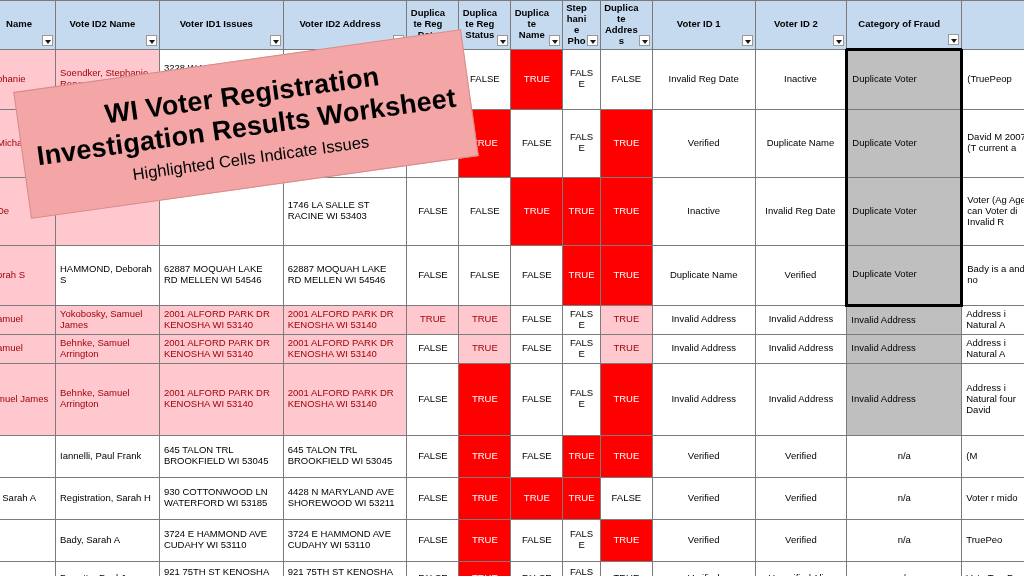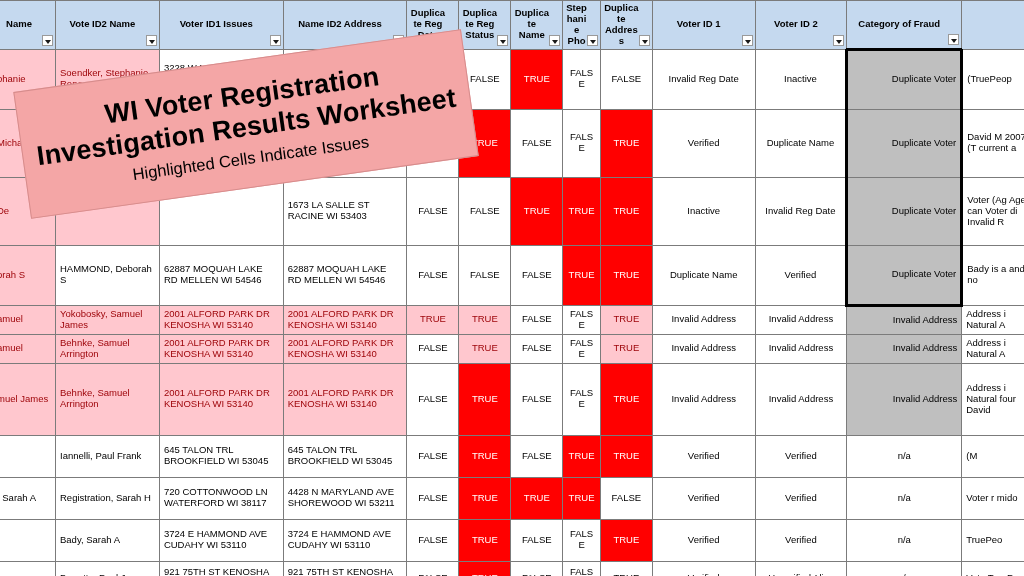--- a/index.html
+++ b/index.html
@@ -93,21 +93,21 @@
     color: #9c0006;
   }
   .txt-red {
     color: #c00000;
   }
   .row-pinktext td {
     color: #c00000;
   }
   .catbox {
     background: #bfbfbf;
-    text-align: right;
+    text-align: left;
   }
   
   .outline-top { border-top: 3px solid #000 !important; }
   .outline-bottom { border-bottom: 3px solid #000 !important; }
   .outline-left { border-left: 3px solid #000 !important; }
   .outline-right { border-right: 3px solid #000 !important; }
 
   
   #overlay {
     position: absolute;
@@ -172,21 +172,21 @@
           </th>
         <th>
             <span class="hdr-inner">Vote ID2 Name</span>
             <span class="filter-btn"></span>
           </th>
         <th>
             <span class="hdr-inner">Voter ID1 Issues</span>
             <span class="filter-btn"></span>
           </th>
         <th>
-            <span class="hdr-inner">Name ID2 Address</span>
+            <span class="hdr-inner">Voter ID2 Address</span>
             <span class="filter-btn"></span>
           </th>
         <th>
             <span class="hdr-inner">Duplicate Reg Date</span>
             <span class="filter-btn"></span>
           </th>
         <th>
             <span class="hdr-inner">Duplicate Reg Status</span>
             <span class="filter-btn"></span>
           </th>
@@ -250,21 +250,21 @@
         <td class="c"><span>Verified</span></td>
         <td class="c"><span>Duplicate Name</span></td>
         <td class="catbox outline-left outline-right"><span>Duplicate Voter</span></td>
         <td class="last-col-note"><span>David M 2007 (T current a</span></td>
       </tr>
 
       <tr style="height:68px">
         <td class="l fill-pink"><span class="val">De</span></td>
         <td class="l fill-pink"><span class="val"></span></td>
         <td class="l"><span></span></td>
-        <td class="l"><span>1673 LA SALLE ST RACINE WI 53403</span></td>
+        <td class="l"><span>1746 LA SALLE ST RACINE WI 53403</span></td>
         <td class="c"><span>FALSE</span></td>
         <td class="c"><span>FALSE</span></td>
         <td class="c fill-red"><span class="val">TRUE</span></td>
         <td class="c fill-red"><span class="val">TRUE</span></td>
         <td class="c fill-red"><span class="val">TRUE</span></td>
         <td class="c"><span>Inactive</span></td>
         <td class="c"><span>Invalid Reg Date</span></td>
         <td class="catbox outline-left outline-right"><span>Duplicate Voter</span></td>
         <td class="last-col-note txt-red"><span>Voter (Ag Age can Voter di Invalid R</span></td>
       </tr>
@@ -345,21 +345,21 @@
         <td class="c fill-red"><span class="val">TRUE</span></td>
         <td class="c"><span>Verified</span></td>
         <td class="c"><span>Verified</span></td>
         <td class="c"><span>n/a</span></td>
         <td class="last-col-note"><span>(M</span></td>
       </tr>
 
       <tr style="height:42px">
         <td class="l"><span>, Sarah A</span></td>
         <td class="l"><span>Registration, Sarah H</span></td>
-        <td class="l"><span>720 COTTONWOOD LN WATERFORD WI 38117</span></td>
+        <td class="l"><span>930 COTTONWOOD LN WATERFORD WI 53185</span></td>
         <td class="l"><span>4428 N MARYLAND AVE SHOREWOOD WI 53211</span></td>
         <td class="c"><span>FALSE</span></td>
         <td class="c fill-red"><span class="val">TRUE</span></td>
         <td class="c fill-red"><span class="val">TRUE</span></td>
         <td class="c fill-red"><span class="val">TRUE</span></td>
         <td class="c"><span>FALSE</span></td>
         <td class="c"><span>Verified</span></td>
         <td class="c"><span>Verified</span></td>
         <td class="c"><span>n/a</span></td>
         <td class="last-col-note"><span>Voter r mido</span></td>

